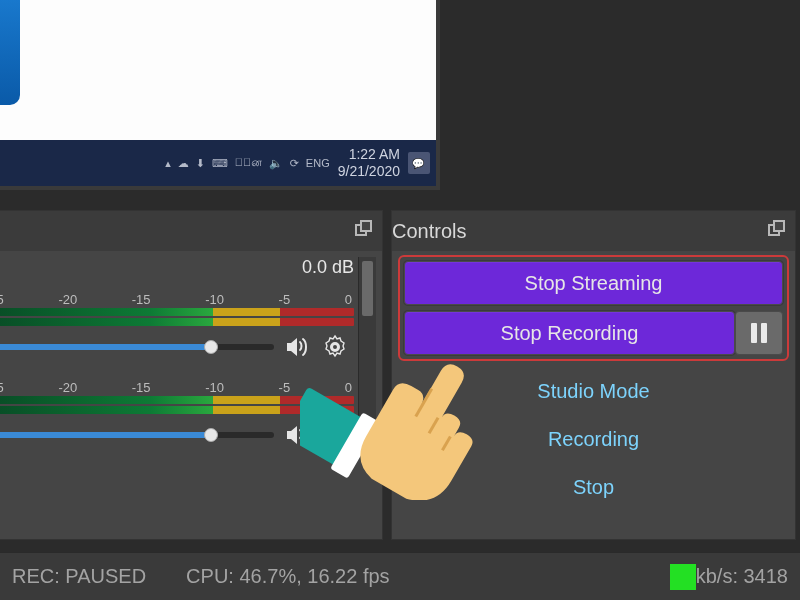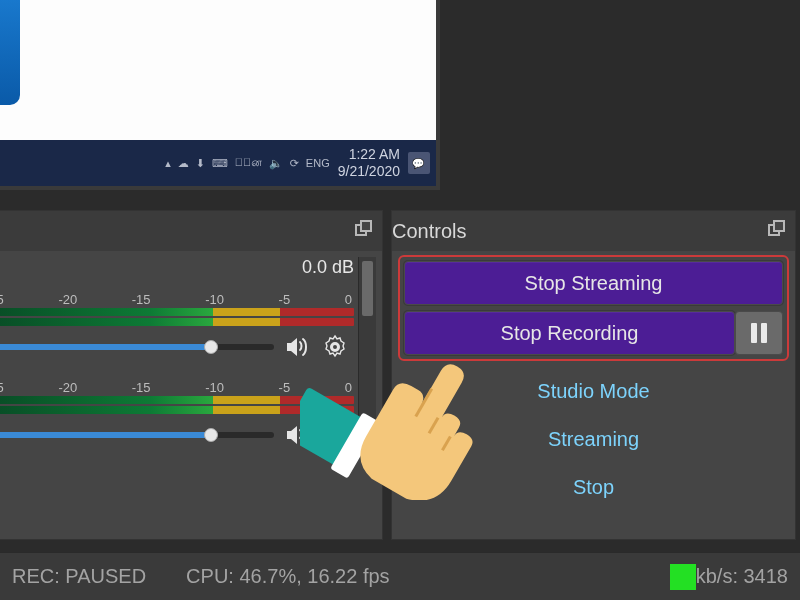--- a/index.html
+++ b/index.html
@@ -147,21 +147,21 @@
     height: 44px;
     background: #616161;
     border: 1px solid #4a4a4a;
     border-radius: 4px;
     color: #e6e6e6;
     font-size: 20px;
     display: flex; align-items: center; justify-content: center;
     cursor: pointer;
   }
   .ctl-btn-pressed {
-    background: #4c1d95;
+    background: #6d28d9;
     box-shadow: inset 0 1px 0 rgba(255,255,255,0.06), 0 0 0 1px #3a3a3a;
     text-align: right;
   }
   .ctl-btn-flat {
     background: transparent;
     border: none;
     height: 40px;
     font-size: 20px;
     color: #7dd3fc;
     display: flex; align-items: center; justify-content: center;
@@ -342,21 +342,21 @@
           <div class="ctl-btn ctl-btn-pressed">Stop Recording</div>
           <div class="pause-btn">
             <svg viewBox="0 0 22 24" fill="#eaeaea">
                 <rect x="3" y="2" width="6" height="20" rx="1"></rect>
                 <rect x="13" y="2" width="6" height="20" rx="1"></rect>
               </svg>
           </div>
         </div>
       </div>
       <div class="ctl-btn-flat">Studio Mode</div>
-      <div class="ctl-btn-flat">Streaming</div>
+      <div class="ctl-btn-flat">Recording</div>
       <div class="ctl-btn-flat">Stop</div>
     </div>
   </div>
 
 </div>
 
 <div class="status-bar">
   <div class="status-item">REC: PAUSED</div>
   <div class="status-item">CPU: 46.7%, 16.22 fps</div>
   <div class="status-right">

